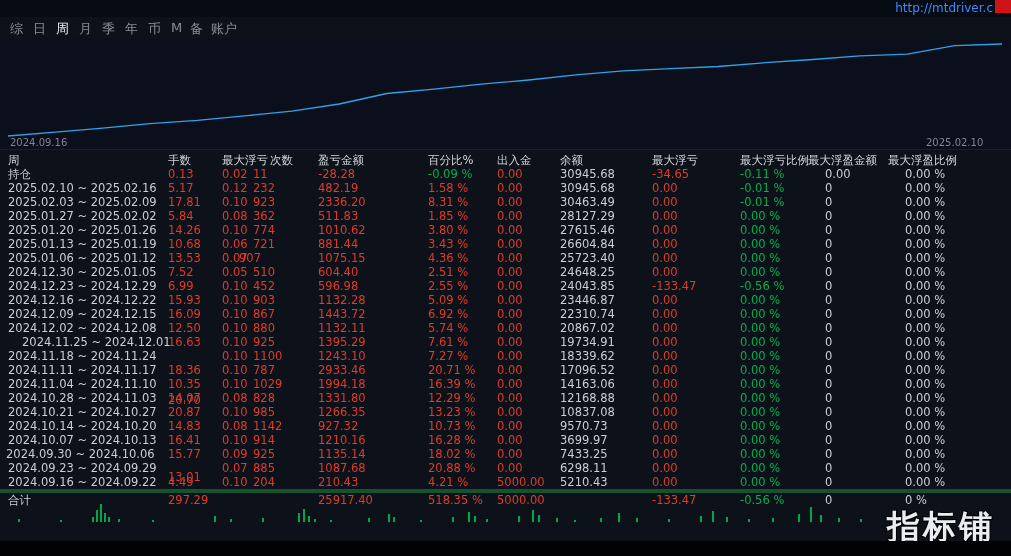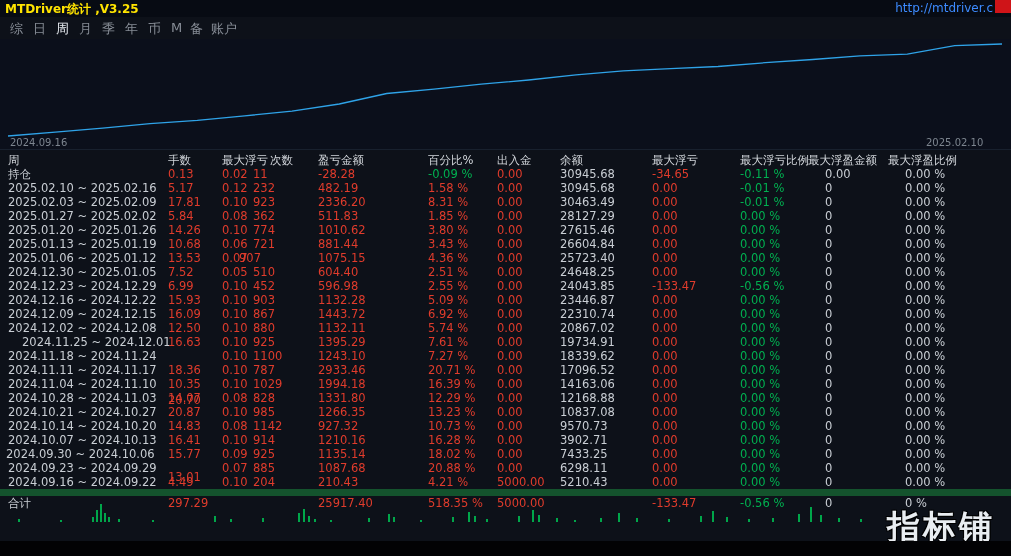--- a/index.html
+++ b/index.html
@@ -20,41 +20,40 @@
   .chart{position:absolute;top:39px;left:0;width:1011px;height:111px;background:#0b0f1b;
          border-bottom:1px solid #18202e;}
   .chart svg{position:absolute;top:0;left:0;}
   .ax{position:absolute;bottom:1px;font-size:10px;color:#7d858f;white-space:nowrap;}
   .ax-start{left:10px;}
   .ax-end{left:926px;}
   
   .thead{position:absolute;top:153px;left:0;width:100%;height:14px;}
   .tbody{position:absolute;top:167px;left:0;width:100%;}
   .trow{position:relative;height:14px;}
-  .trow.total{border-top:7px solid #14532d;}
+  .trow.total{border-top:4px solid #14532d;}
   .cell{position:absolute;top:0;font-size:11.5px;line-height:14px;white-space:nowrap;}
   .hcell{color:#d3d7dc;font-size:11.5px;line-height:14px;position:absolute;white-space:nowrap;}
   .red{color:#e03c2c;}
   .green{color:#00b050;}
   .light{color:#c9ced4;}
   
   .hist{position:absolute;top:494px;left:0;width:1011px;height:28px;}
   .bar{position:absolute;bottom:0;width:2px;background:#00a64a;}
   
   .watermark{position:absolute;top:505px;right:16px;font-size:33px;font-weight:bold;letter-spacing:3px;
              color:#e9edf1;text-shadow:1px 1px 0 #000,-1px -1px 0 #000,1px -1px 0 #000,-1px 1px 0 #000;}
   .bottom-strip{position:absolute;left:0;bottom:0;width:100%;height:15px;background:#020204;}
 </style>
 </head>
 <body>
 
 <div class="screen">
 
   <div class="titlebar">
-    <span class="title">MTDriver统计 ,V3.25</span>
     <span class="url">http://mtdriver.c</span>
     <span class="close-box"></span>
   </div>
 
   <div class="tabbar">
     <span class="path">路径</span>
   <span class="tab" style="left: 10px;">综</span>
       <span class="tab" style="left: 33px;">日</span>
       <span class="tab active" style="left: 56px;">周</span>
       <span class="tab" style="left: 79px;">月</span>
@@ -356,21 +355,21 @@
         <span class="cell light" style="left: 905px;">0.00 %</span>
       </div>
       <div class="trow">
         <span class="cell light" style="left: 8px;">2024.10.07 ~ 2024.10.13</span>
         <span class="cell red" style="left: 168px;">16.41</span>
         <span class="cell red" style="left: 222px;">0.10</span>
         <span class="cell red" style="left: 253px;">914</span>
         <span class="cell red" style="left: 318px;">1210.16</span>
         <span class="cell red" style="left: 428px;">16.28 %</span>
         <span class="cell red" style="left: 497px;">0.00</span>
-        <span class="cell light" style="left: 560px;">3902.71</span>
+        <span class="cell light" style="left: 560px;">3699.97</span>
         <span class="cell red" style="left: 652px;">0.00</span>
         <span class="cell green" style="left: 740px;">0.00 %</span>
         <span class="cell light" style="left: 825px;">0</span>
         <span class="cell light" style="left: 905px;">0.00 %</span>
       </div>
       <div class="trow">
         <span class="cell light" style="left: 6px;">2024.09.30 ~ 2024.10.06</span>
         <span class="cell red" style="left: 168px;">15.77</span>
         <span class="cell red" style="left: 222px;">0.09</span>
         <span class="cell red" style="left: 253px;">925</span>

